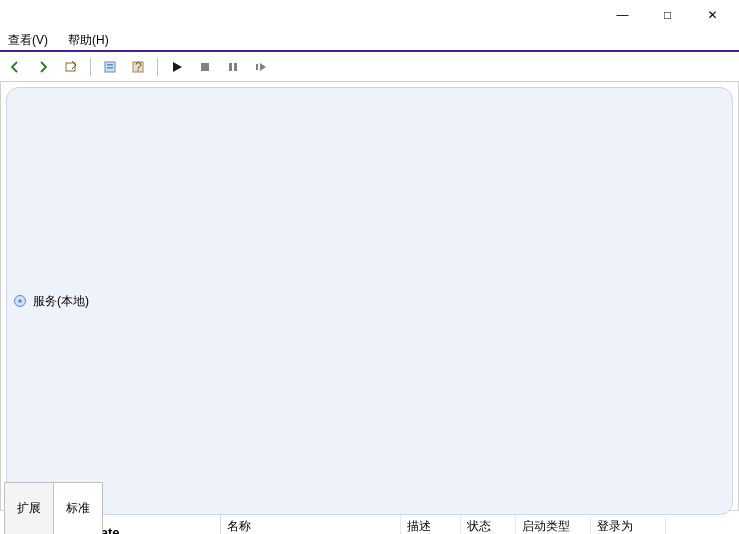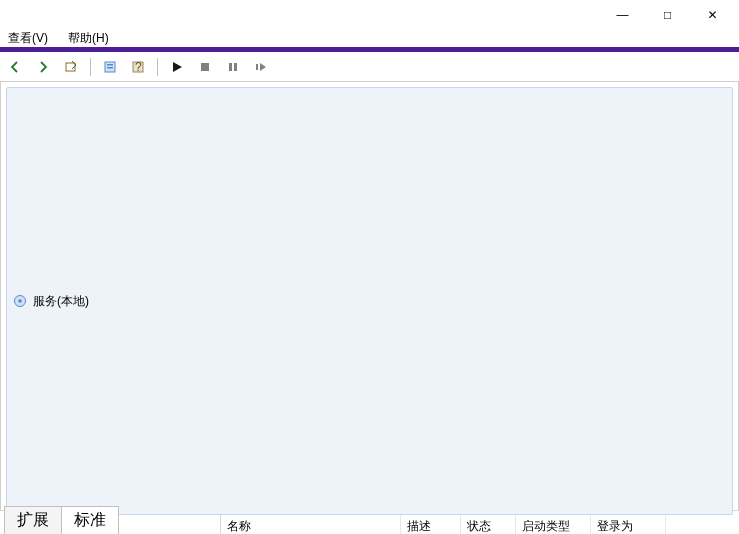--- a/index.html
+++ b/index.html
@@ -1,45 +1,45 @@
 <!DOCTYPE html>
 <html><head>
 <meta charset="utf-8">
 <style>
 * { margin: 0; padding: 0; box-sizing: border-box; font-family: "Microsoft YaHei", "Segoe UI", sans-serif; font-size: 12px; }
 body { background: #fff; width: 739px; height: 534px; overflow: hidden; position: relative; }
 
 .titlebar { height: 30px; display: flex; justify-content: flex-end; align-items: center; padding-right: 4px; }
 .titlebar .btn { width: 45px; height: 28px; display: flex; align-items: center; justify-content: center; cursor: pointer; }
 
-.menubar { height: 22px; display: flex; align-items: center; padding: 0 4px; gap: 12px; border-bottom: 5px solid #4c1d95; }
+.menubar { height: 22px; display: flex; align-items: center; padding: 0 4px; gap: 12px; border-bottom: 2px solid #4c1d95; }
 .menubar span { cursor: pointer; padding: 2px 4px; }
 
 .toolbar { height: 30px; display: flex; align-items: center; padding: 0 4px; gap: 6px; border-bottom: 1px solid #d0d0d0; }
 .toolbar .tb-btn { width: 22px; height: 20px; display: flex; align-items: center; justify-content: center; cursor: pointer; border: 1px solid transparent; }
 .toolbar .sep { width: 1px; height: 18px; background: #c0c0c0; margin: 0 2px; }
 
 .content { display: flex; height: calc(534px - 30px - 22px - 30px - 24px); border-left: 1px solid #d0d0d0; border-right: 1px solid #d0d0d0; }
-.tree-header { margin: 5px 5px 0; background: #eef3fa; height: 24px; display: flex; align-items: center; padding: 0 6px; gap: 6px; border: 1px solid #c5d6ed; border-radius: 2px; flex: 0 0 100%; }
+.tree-header { margin: 5px 5px 0; background: #eef3fa; height: 24px; display: flex; align-items: center; padding: 0 6px; gap: 6px; border: 1px solid #c5d6ed; border-radius: 13px; flex: 0 0 100%; }
 
 .main { display: flex; flex: 1; }
 .left-panel { width: 220px; padding: 10px 12px 10px 14px; border-right: 1px solid #d8d8d8; }
 .left-panel h2 { font-size: 13px; font-weight: bold; margin-bottom: 16px; }
 
 .right-panel { flex: 1; overflow: auto; position: relative; }
 .col-headers { display: flex; height: 22px; border-bottom: 1px solid #e0e0e0; position: sticky; top: 0; background: #fff; }
 .col-headers .ch { padding: 3px 6px; border-right: 1px solid #e8e8e8; cursor: pointer; white-space: nowrap; overflow: hidden; }
 .ch-name { width: 180px; }
 .ch-desc { width: 60px; }
 .ch-status { width: 55px; }
 .ch-startup { width: 75px; }
 .ch-logon { width: 75px; }
 
 .bottom-tabs { height: 24px; display: flex; align-items: flex-end; border-top: 1px solid #d8d8d8; padding-left: 4px; }
-.bottom-tabs .tab { padding: 3px 12px; border: 1px solid #c0c0c0; border-bottom: none; margin-right: -1px; background: #f4f4f4; cursor: pointer; font-size: 16px; }
+.bottom-tabs .tab { padding: 17px 12px; border: 1px solid #c0c0c0; border-bottom: none; margin-right: -1px; background: #f4f4f4; cursor: pointer; font-size: 12px; }
 .bottom-tabs .tab.active { background: #fff; margin-top: 32px; }
 
 svg { display: block; }
 </style>
 </head>
 <body>
 
 <div class="titlebar">
   <div class="btn">—</div>
   <div class="btn">□</div>

